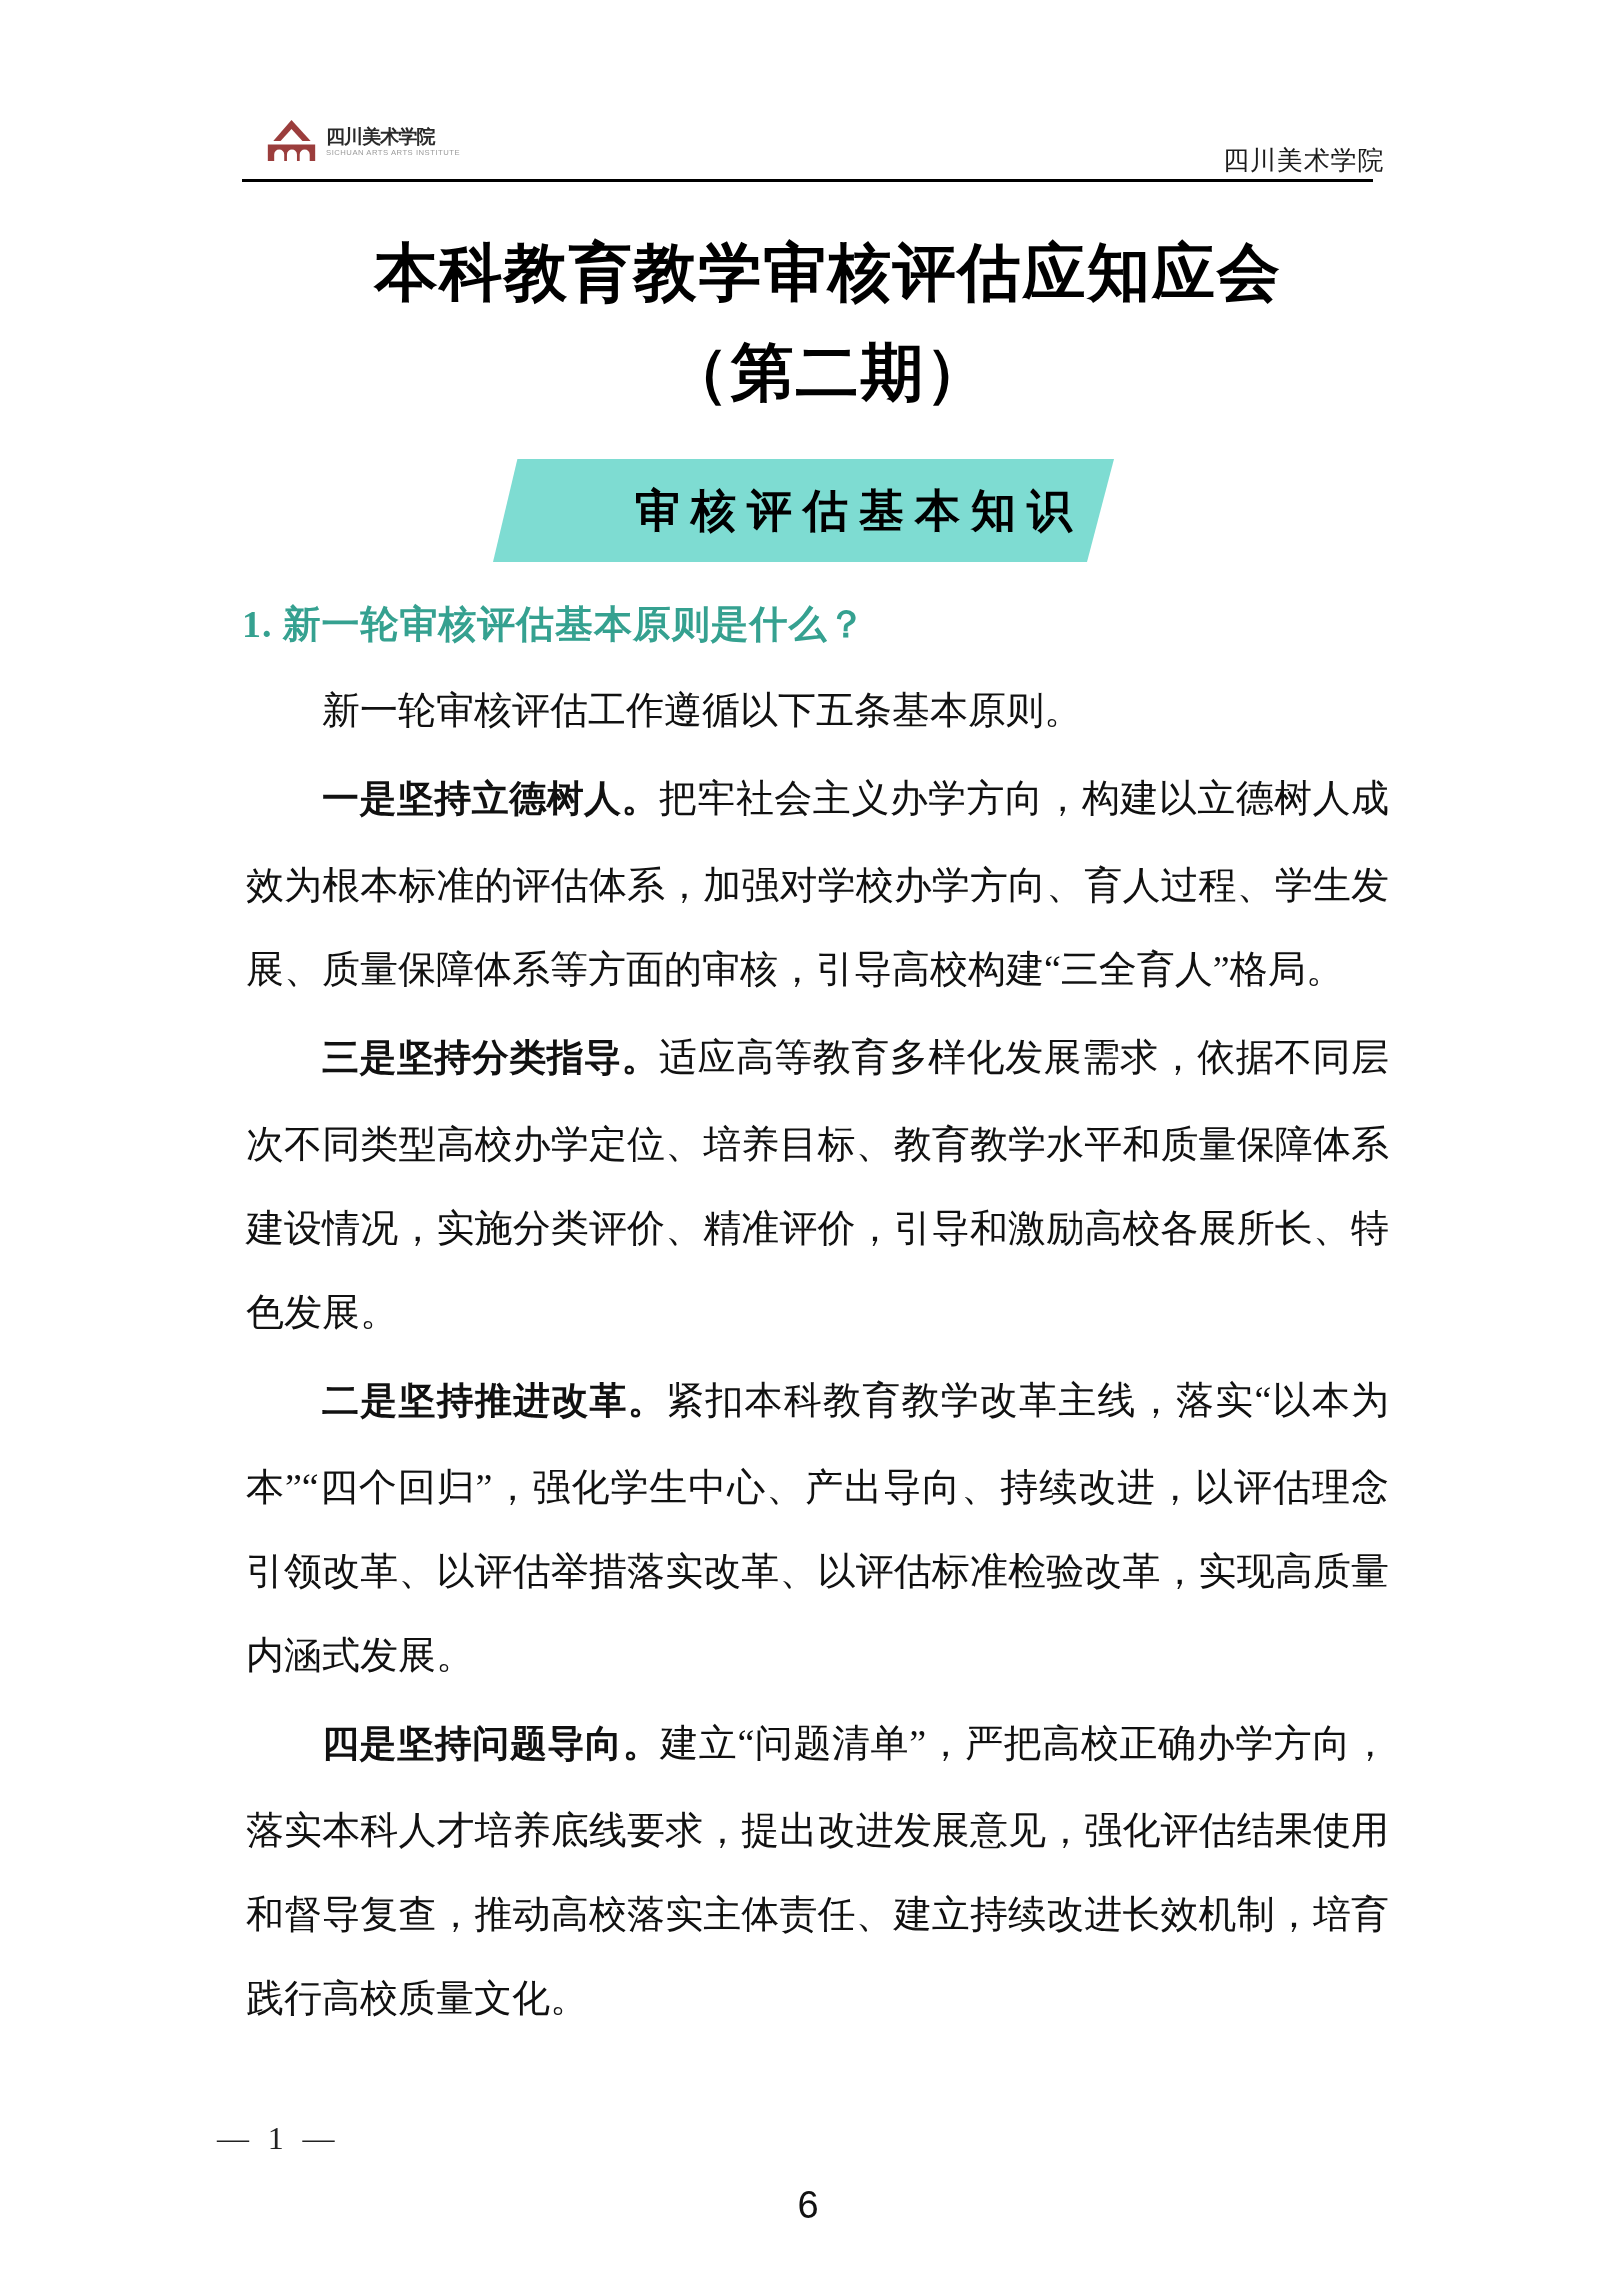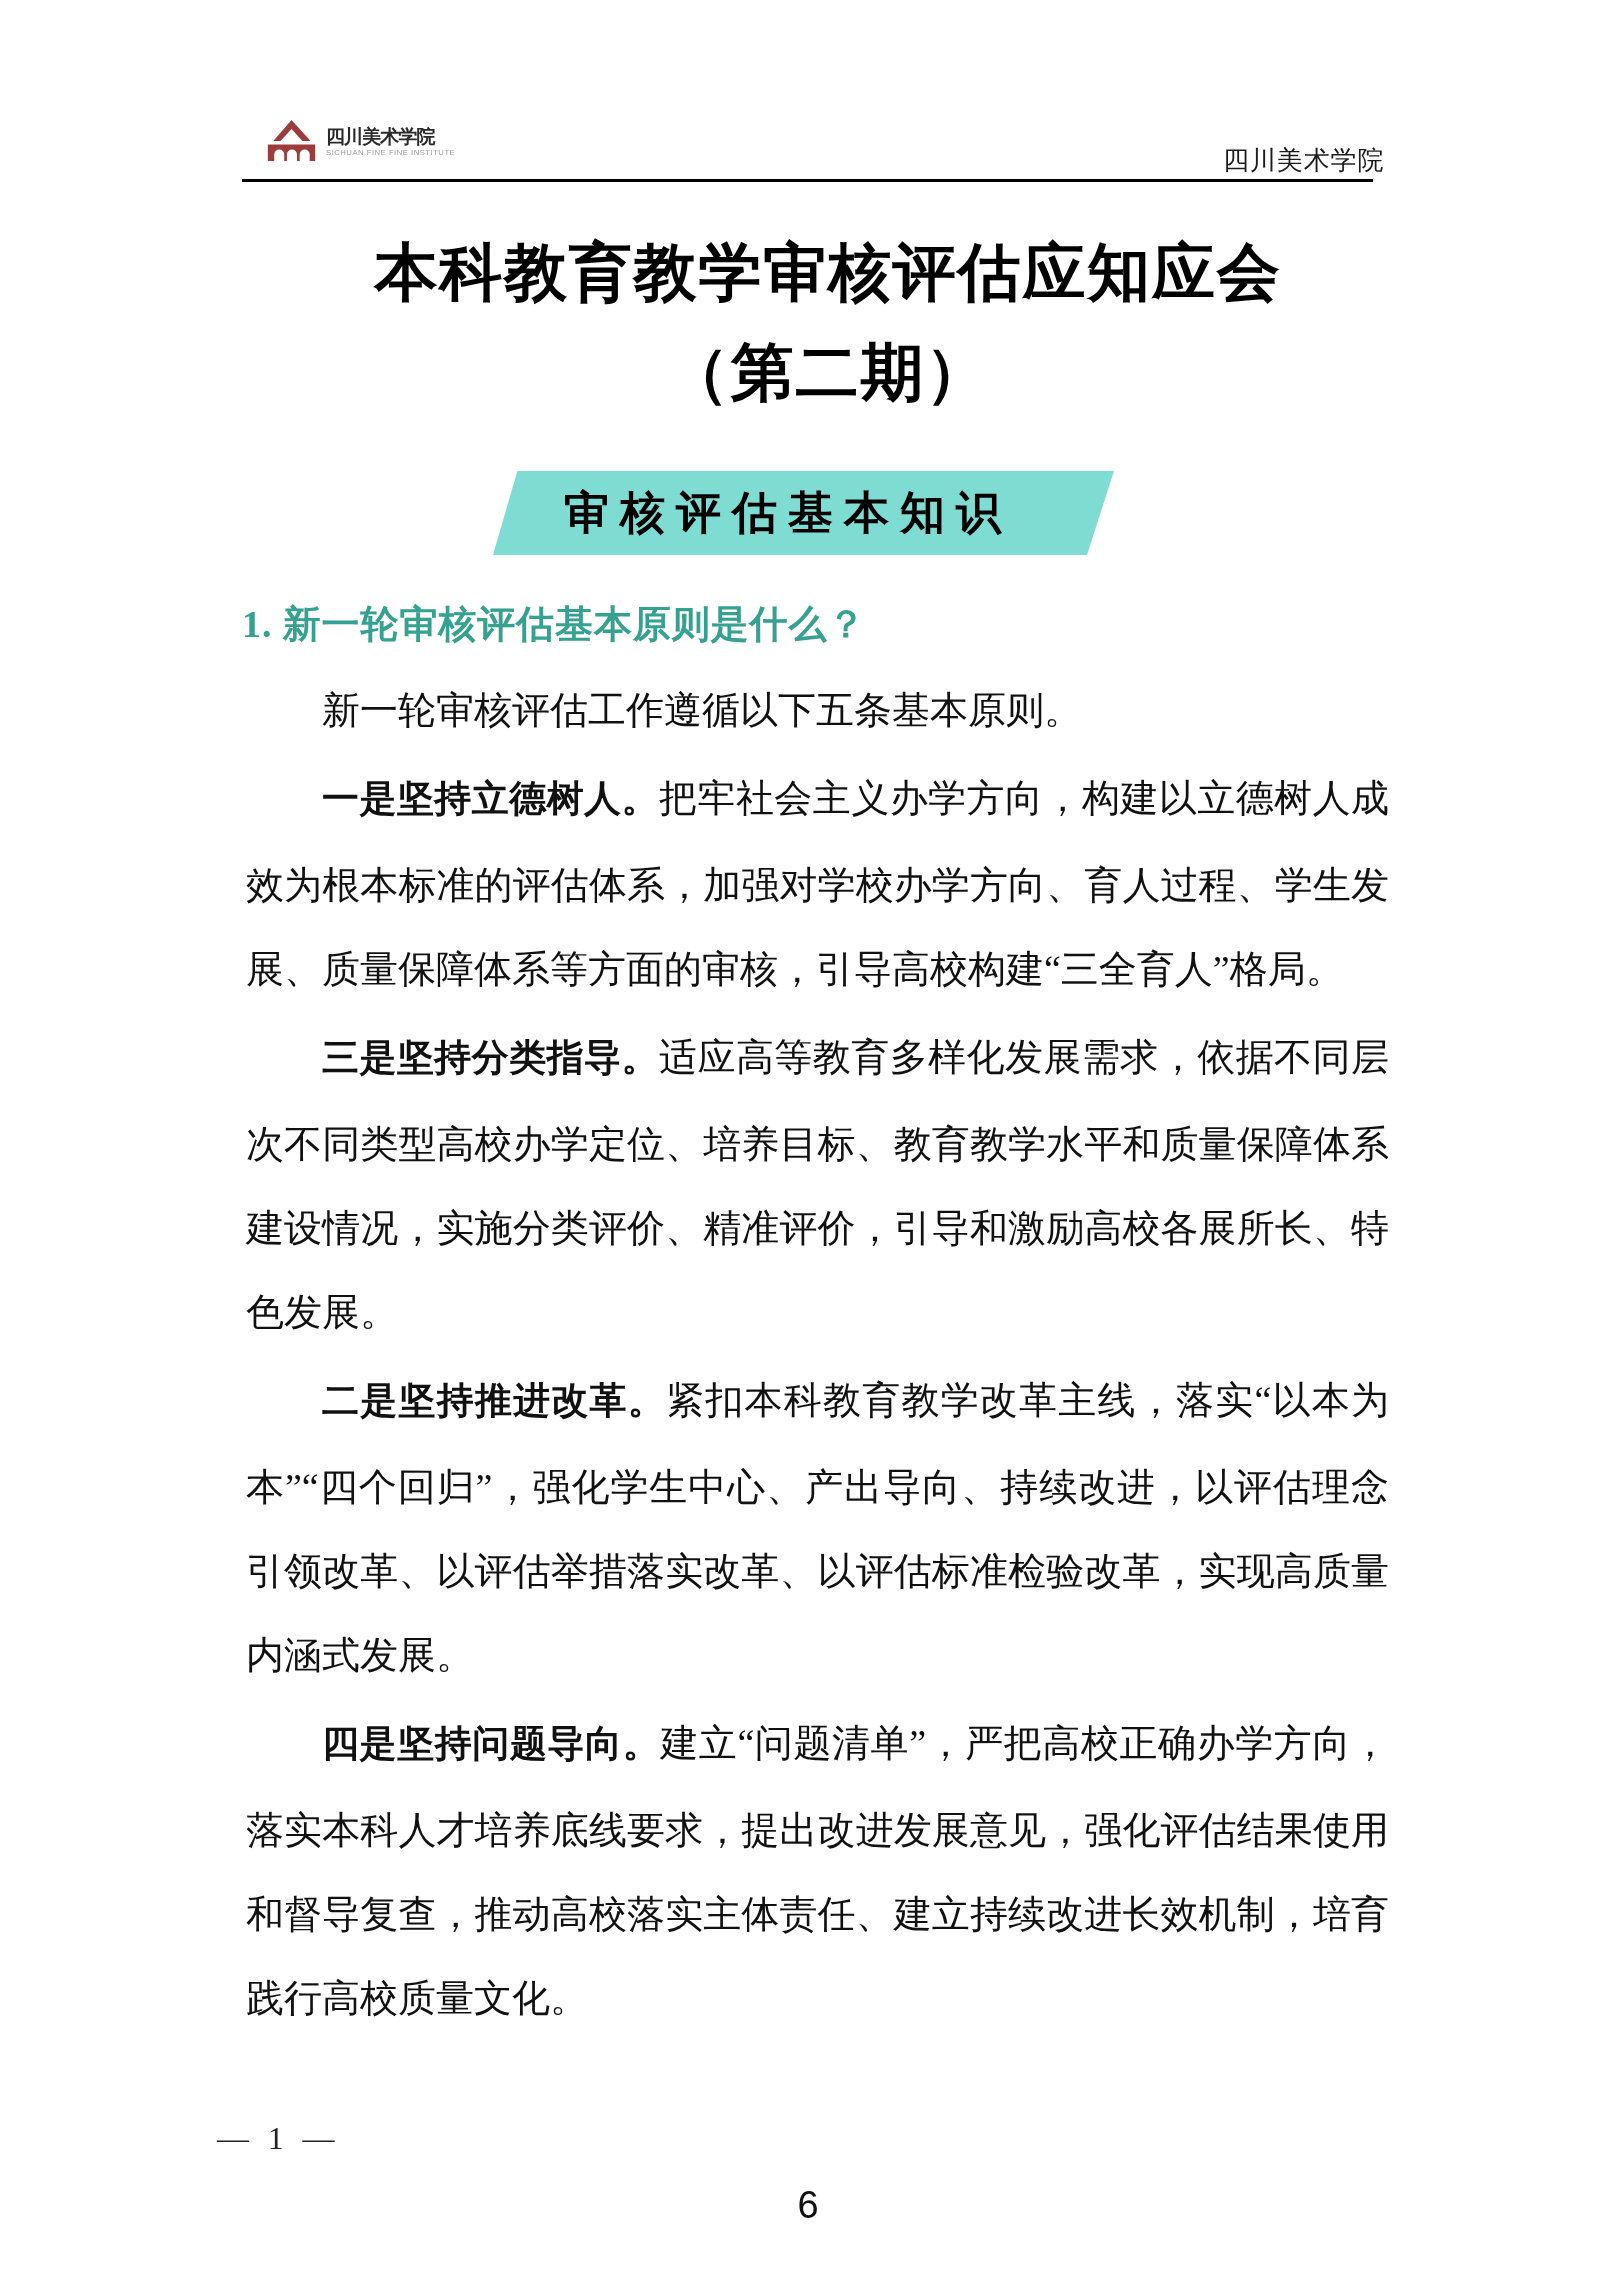--- a/index.html
+++ b/index.html
@@ -39,24 +39,24 @@
     position:absolute;left:242px;top:179px;width:1131px;height:2.7px;background:#000;
   }
   
   .doc-title{
     position:absolute;left:0;top:223px;width:100%;
     text-align:center;font-weight:bold;color:#000;
     font-size:63px;line-height:100px;letter-spacing:1.8px;margin-left:20px;
   }
   
   .banner{
-    position:absolute;left:493px;top:471px;width:621px;height:84px;
+    position:absolute;left:493px;top:459px;width:621px;height:103px;
     background:var(--banner-bg);
     clip-path:polygon(24.4px 0, 100% 0, calc(100% - 27px) 100%, 0 100%);
-    display:flex;align-items:center;justify-content:center;
+    display:flex;align-items:center;justify-content:flex-end;
     padding-right:31px;
   }
   .banner-label{
     font-size:45px;font-weight:bold;color:#000;
     letter-spacing:11px;white-space:nowrap;
   }
   
   .section-heading{
     position:absolute;left:242px;top:599px;width:1151px;
     font-size:38px;font-weight:bold;color:var(--teal);
@@ -97,21 +97,21 @@
       <path fill="#ffffff" d="M28 11 L40 24 L16 24 Z"></path>
 
       <path fill="currentColor" fill-rule="evenodd" d="
         M2 28 H54 V46 H2 Z
         M9 46 v-7 a5.5 5.5 0 0 1 11 0 v7 Z
         M23 46 v-7 a5.5 5.5 0 0 1 11 0 v7 Z
         M37 46 v-7 a5.5 5.5 0 0 1 11 0 v7 Z"></path>
     </svg>
     <div class="logo-words">
       <div class="logo-cn">四川美术学院</div>
-      <div class="logo-en">SICHUAN FINE FINE INSTITUTE</div>
+      <div class="logo-en">SICHUAN ARTS ARTS INSTITUTE</div>
     </div>
   </div>
 
   <div class="header-school">四川美术学院</div>
   <div class="header-rule"></div>
 
   <div class="doc-title">
     <div>本科教育教学审核评估应知应会</div>
     <div>（第二期）</div>
   </div>

